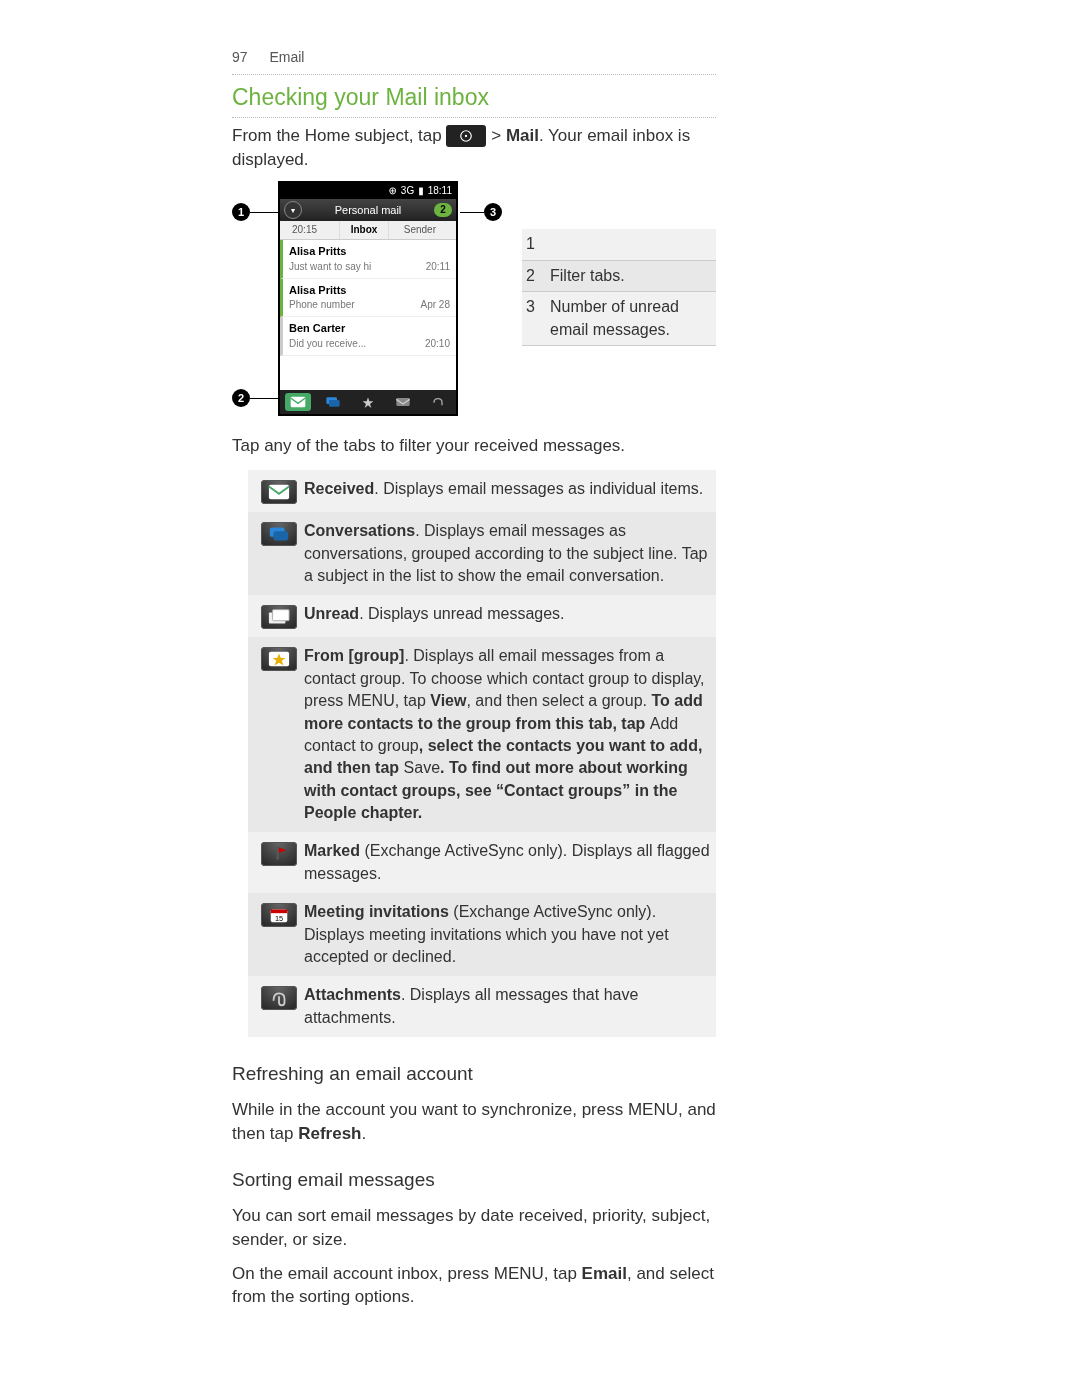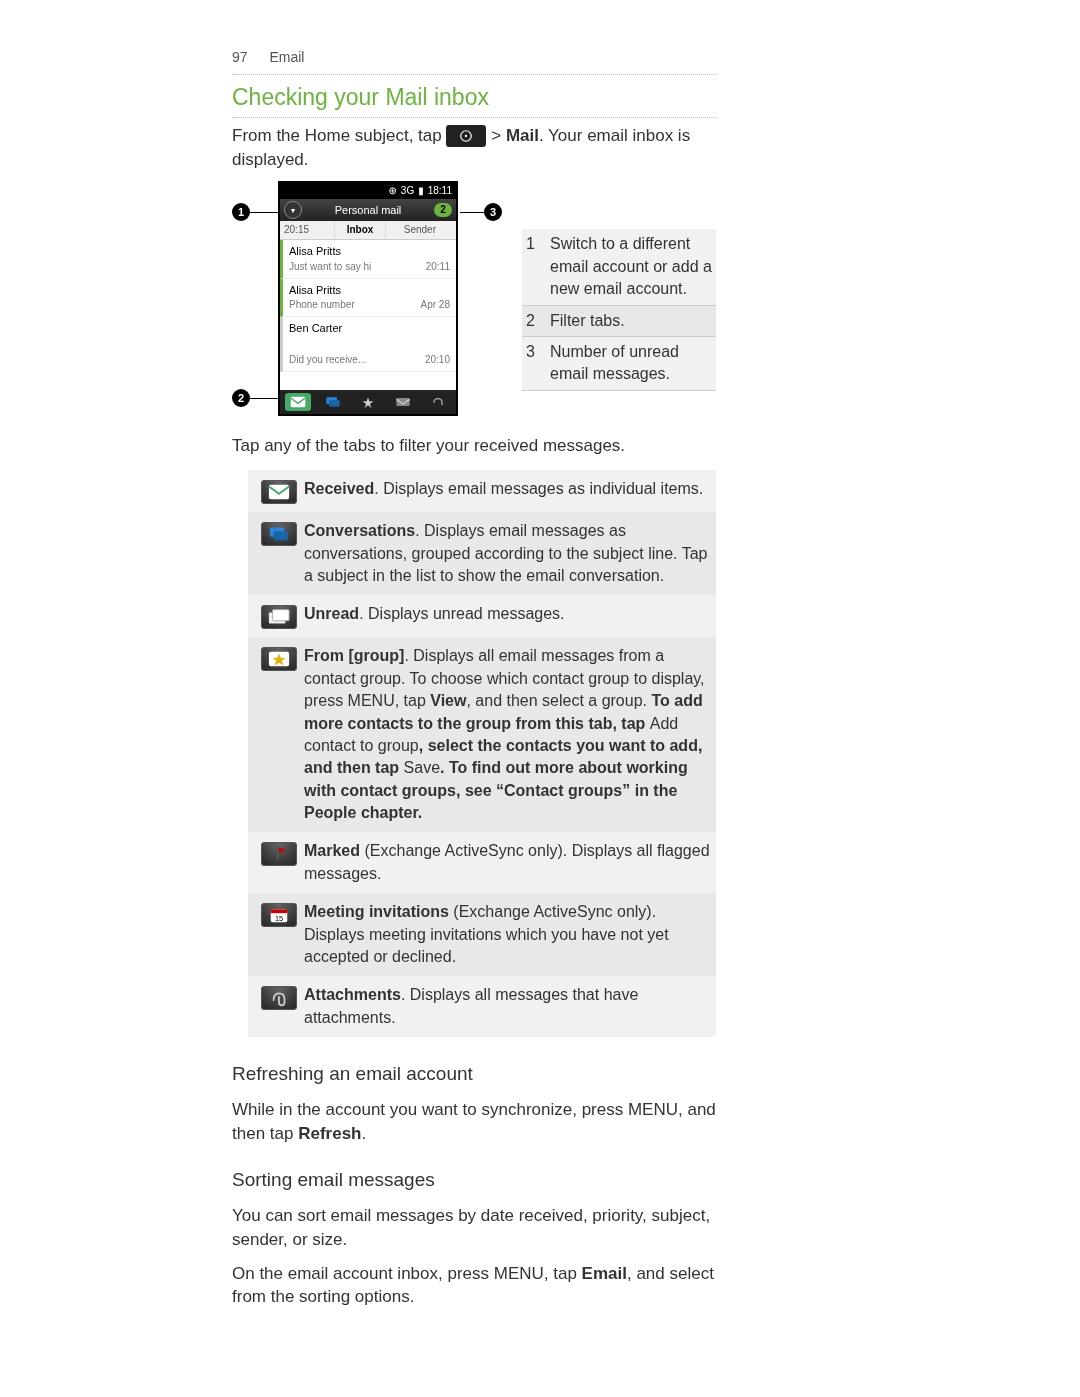--- a/index.html
+++ b/index.html
@@ -126,33 +126,33 @@
     border-bottom: 1px solid #ccc;
   }
   .tabs-row > div {
     flex: 1;
     display: flex;
     align-items: center;
     justify-content: center;
     color: #555;
     border-right: 1px solid #ddd;
   }
-  .tabs-row > div:first-child { justify-content: flex-start; padding-left: 4px; }
+  .tabs-row > div:first-child { justify-content: flex-start; padding-left: 12px; }
   .tabs-row > div:last-child { border-right: none; justify-content: flex-end; padding-right: 20px; }
   .tabs-row .center { color: #000; font-weight: 600; }
   .msg {
     border-left: 3px solid #6cb33f;
     padding: 4px 6px;
     border-bottom: 1px solid #eee;
     display: flex;
     flex-direction: column;
     position: relative;
   }
-  .msg:last-of-type { border-left-color: #ccc; gap: 16px; }
-  .msg .from { font-weight: normal; color: #000; font-size: 11px; }
+  .msg:last-of-type { border-left-color: #ccc; }
+  .msg .from { font-weight: bold; color: #000; font-size: 11px; }
   .msg .sub  { color: #777; font-size: 10px; }
   .msg .time { position: absolute; right: 6px; bottom: 4px; font-size: 10px; color: #777; }
   .phone-spacer { flex: 1; }
   .bottom-bar {
     height: 24px;
     background: #222;
     display: flex;
     align-items: center;
     justify-content: space-around;
   }
@@ -339,21 +339,20 @@
                 <path d="M6 10 Q6 4 12 4 Q18 4 18 10 L18 14" fill="none" stroke="#aaa" stroke-width="2"></path>
               </svg>
           </span>
         </div>
       </div>
     </div>
 
     <div class="legend" id="legend">
         <div class="legend-row">
           <div class="num">1</div>
-          <div>Switch to a different email account or add a new email account.</div>
         </div>
         <div class="legend-row">
           <div class="num">2</div>
           <div>Filter tabs.</div>
         </div>
         <div class="legend-row">
           <div class="num">3</div>
           <div>Number of unread email messages.</div>
         </div>
       </div>

